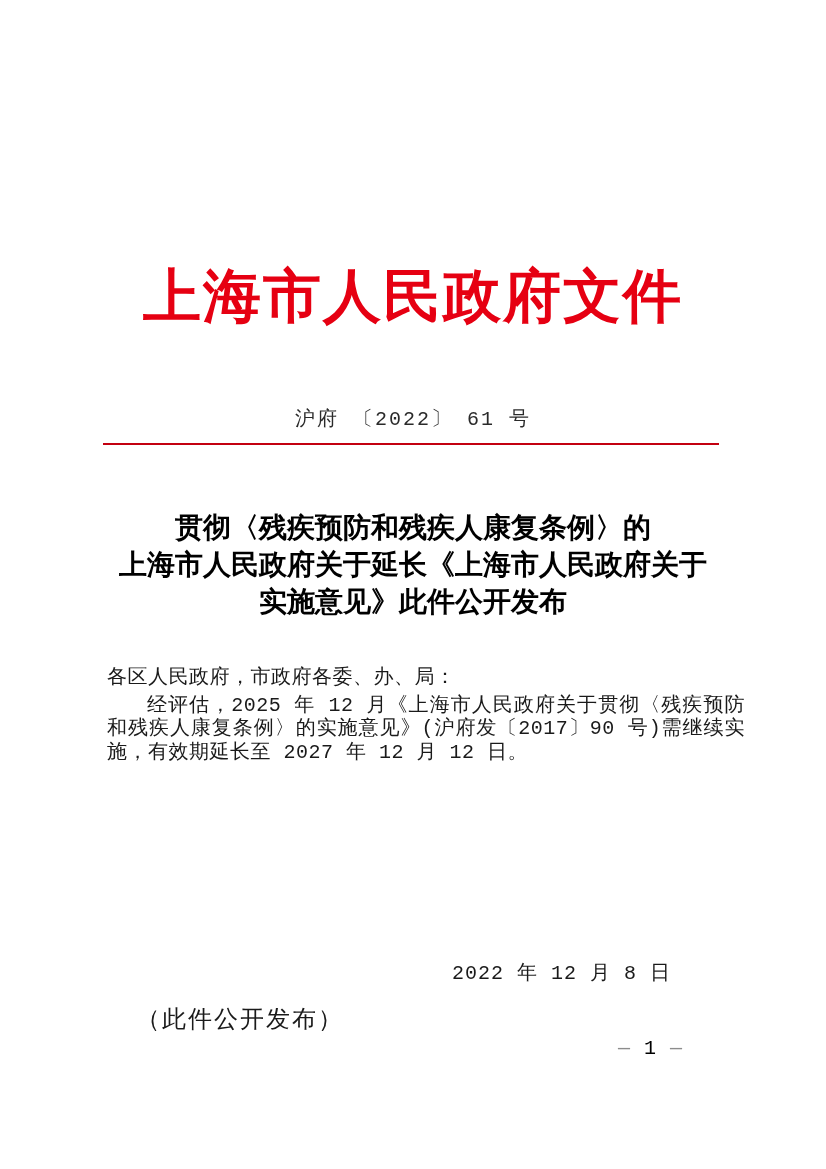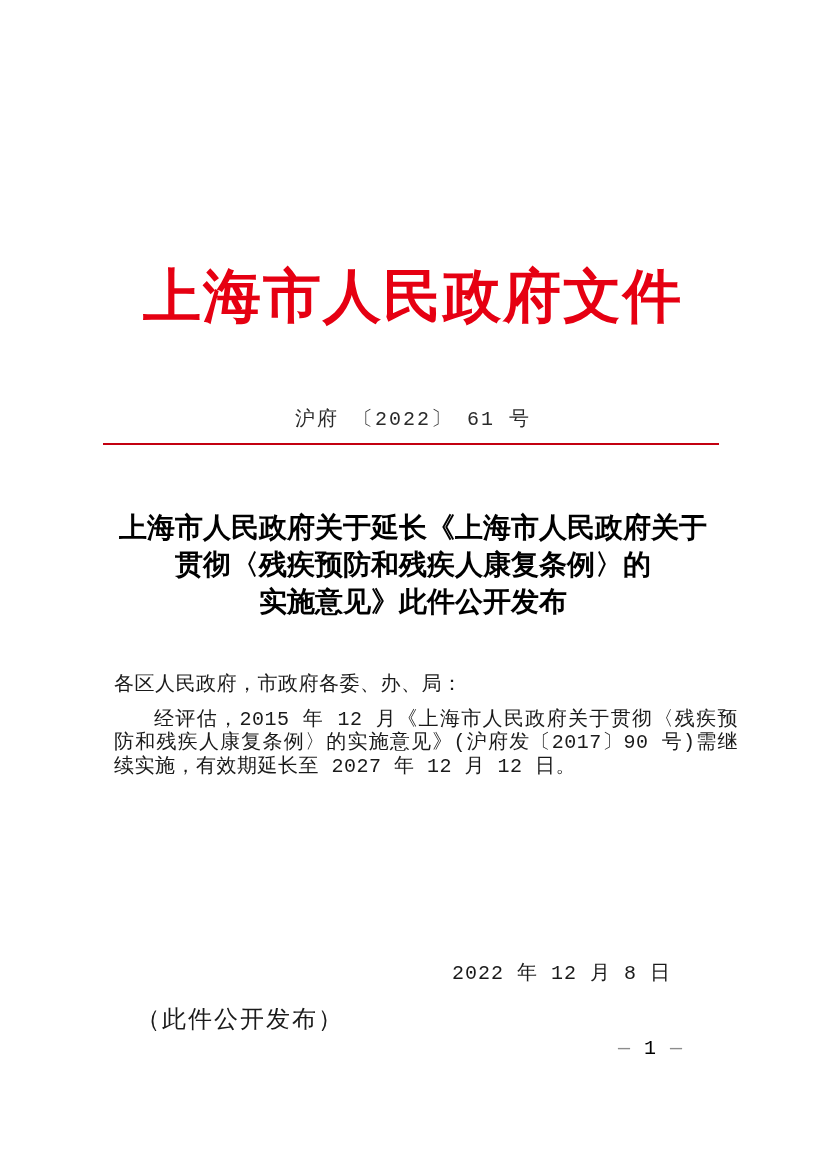--- a/index.html
+++ b/index.html
@@ -68,21 +68,21 @@
     position: absolute;
     left: 103px;
     top: 662px;
     width: 646px;
     font-size: 20px;
     line-height: 23.5px;
     letter-spacing: 0.5px;
     text-align: justify;
     color: #1a1a1a;
   }
-  .body-text p { margin: 11px; }
+  .body-text p { margin: 4px; }
   .indent { text-indent: 2em; }
   
   .date-line {
     position: absolute;
     left: 452px;
     top: 959px;
     font-size: 20px;
     letter-spacing: 1px;
     color: #1a1a1a;
     white-space: nowrap;
@@ -116,28 +116,28 @@
 
 <div class="page">
 
   <div class="org-title" style="color: rgb(230, 0, 18);">上海市人民政府文件</div>
 
   <div class="doc-number">沪府 〔2022〕 61 号</div>
 
   <div class="rule" style="background: rgb(195, 0, 16);"></div>
 
   <div class="doc-title">
+    <div>贯彻〈残疾预防和残疾人康复条例〉的</div>
     <div>上海市人民政府关于延长《上海市人民政府关于</div>
-    <div>贯彻〈残疾预防和残疾人康复条例〉的</div>
     <div>实施意见》此件公开发布</div>
   </div>
 
   <div class="body-text">
     <p>各区人民政府，市政府各委、办、局：</p>
-    <p class="indent">经评估，2015 年 12 月《上海市人民政府关于贯彻〈残疾预防和残疾人康复条例〉的实施意见》(沪府发〔2017〕90 号)需继续实施，有效期延长至 2027 年 12 月 12 日。</p>
+    <p class="indent">经评估，2025 年 12 月《上海市人民政府关于贯彻〈残疾预防和残疾人康复条例〉的实施意见》(沪府发〔2017〕90 号)需继续实施，有效期延长至 2027 年 12 月 12 日。</p>
   </div>
 
   <div class="date-line">2022 年 12 月 8 日</div>
 
   <div class="publish-note">（此件公开发布）</div>
 
   <div class="page-number">
     <span class="dash">—</span>
     <span>1</span>
     <span class="dash">—</span>

